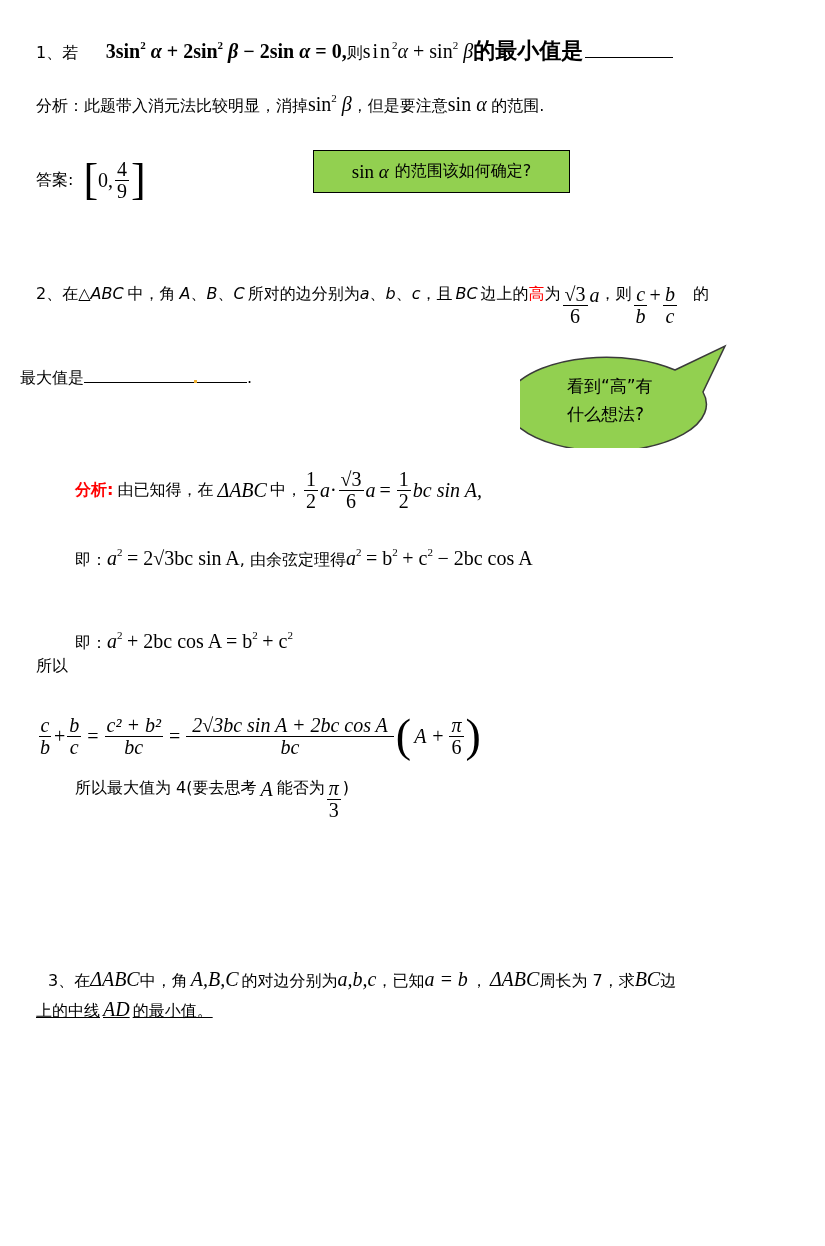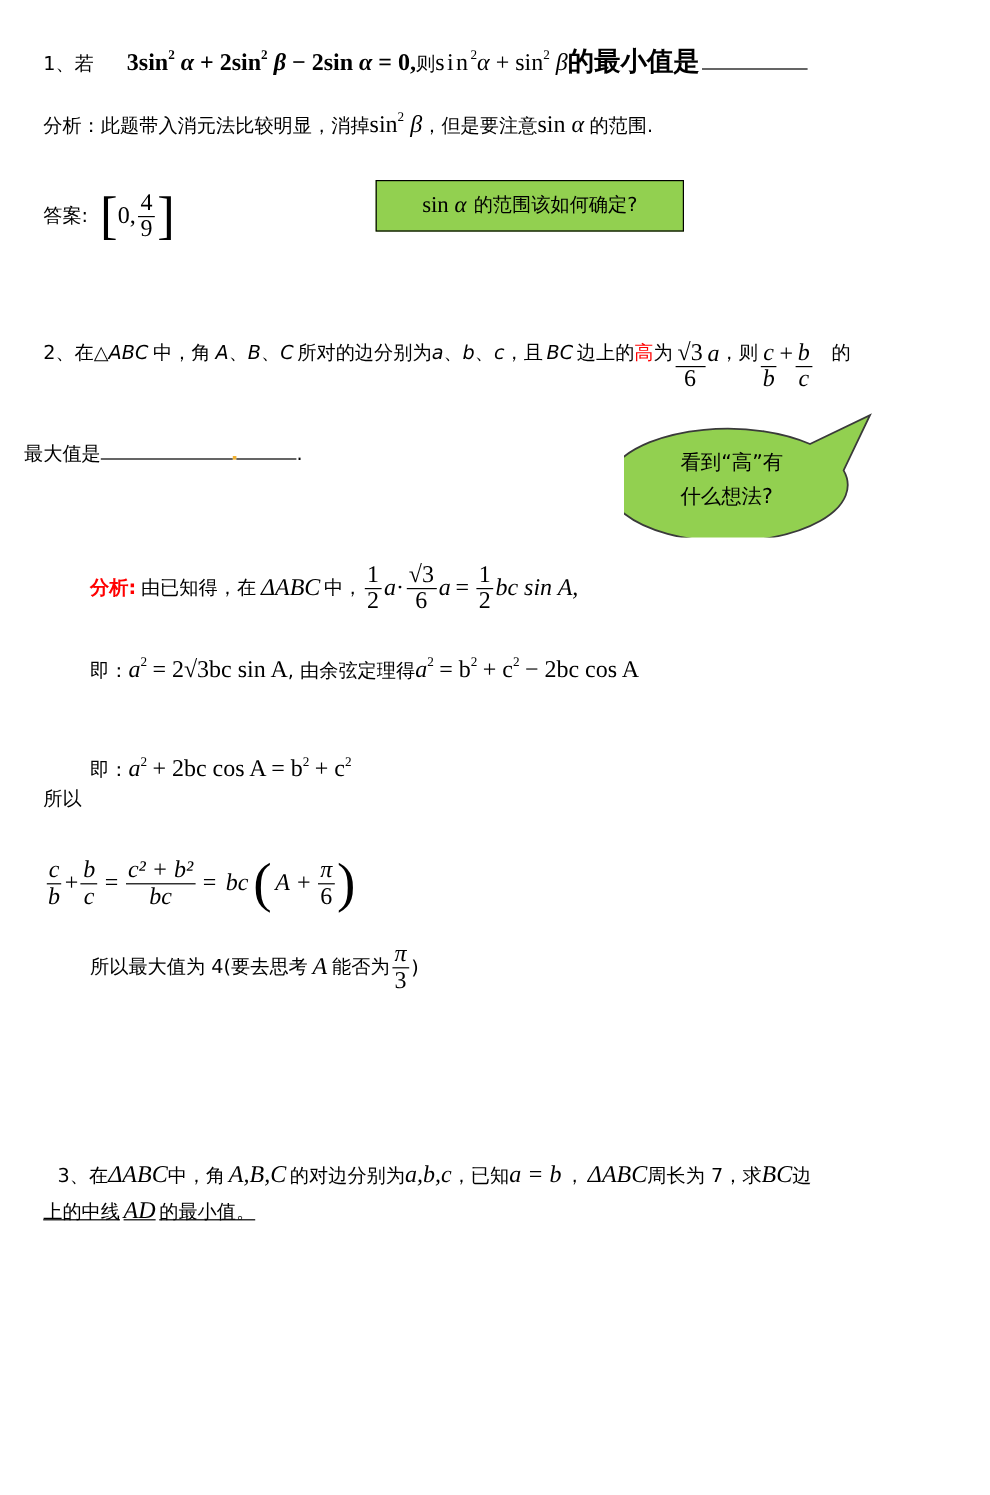--- a/index.html
+++ b/index.html
@@ -161,32 +161,33 @@
       <span class="num">b</span>
       <span class="den">c</span>
     </span>
   <span class="m" style="margin:0 4px;">=</span>
   <span class="m i frac">
       <span class="num">c² + b²</span>
       <span class="den">bc</span>
     </span>
   <span class="m" style="margin:0 4px;">=</span>
   <span class="m i frac">
+      <span class="num" style="padding:0 6px;">2√3bc sin A + 2bc cos A</span>
       <span class="den">bc</span>
     </span>
   <span class="paren">(</span>
   <span class="m i" style="margin:0 3px;">A +</span>
   <span class="m frac">
       <span class="num i">π</span>
       <span class="den">6</span>
     </span>
   <span class="paren">)</span>
 </div>
 
-<div class="abs" style="left:75px; top:778px; height:56px; display:flex; align-items:center;">
+<div class="abs" style="left:75px; top:778px; height:56px; display:flex; align-items:flex-start;">
   <span class="cn">所以最大值为 4(要去思考</span>
   <span class="m i" style="margin:0 4px;">A</span>
   <span class="cn">能否为</span>
   <span class="m frac">
       <span class="num i">π</span>
       <span class="den">3</span>
     </span>
   <span class="cn">)</span>
 </div>
 

